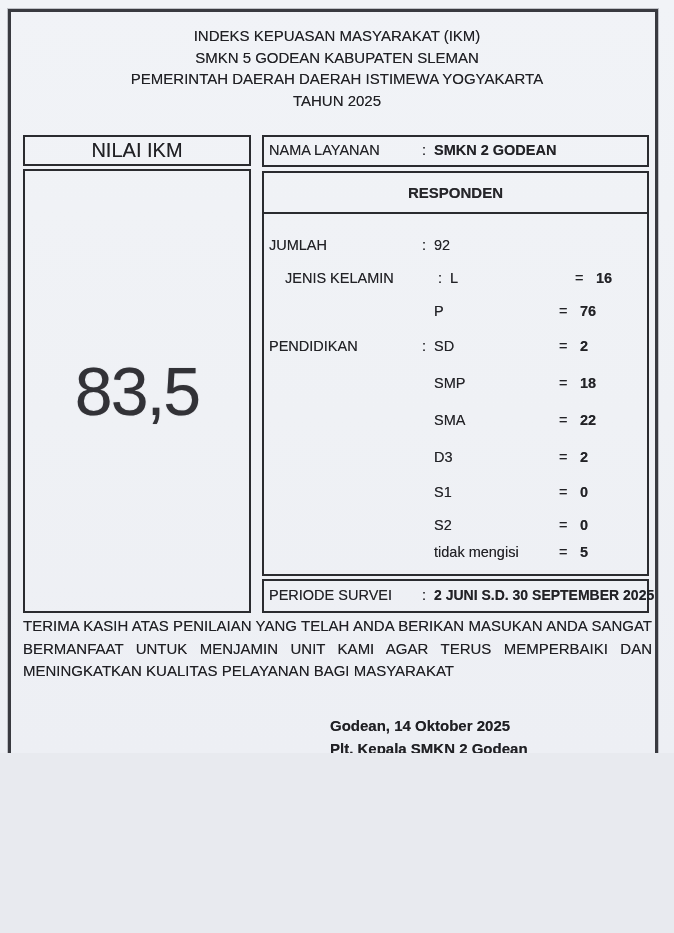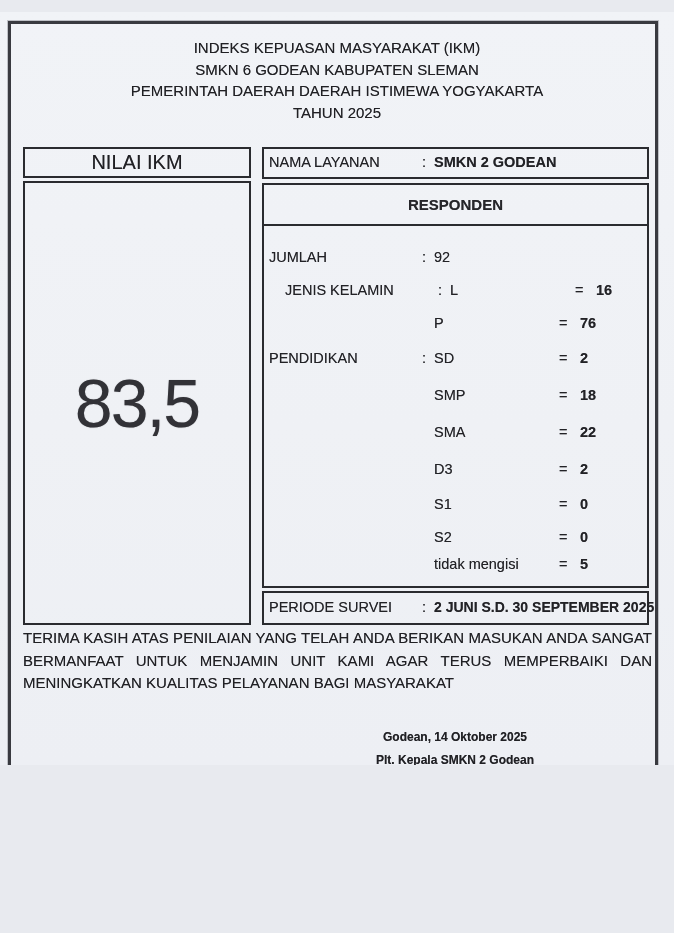--- a/index.html
+++ b/index.html
@@ -1,17 +1,17 @@
 <!DOCTYPE html>
 <html><head>
 <meta charset="utf-8">
 <style>
   html,body { margin:0; padding:0; background:#e8eaef; }
   .sheet {
-    position:relative; width:674px; height:753px; margin:12px auto;
+    position:relative; width:674px; height:753px; margin:0 auto;
     background:linear-gradient(180deg,#f1f3f7 0%,#eff1f5 55%,#edeff4 100%);
     font-family:"Liberation Sans","DejaVu Sans",sans-serif;
     color:#26262a; overflow:hidden;
   }
   .frame {
     position:absolute; left:8px; top:9px; width:650px; height:911px;
     border:3px solid #393a40; box-sizing:border-box;
     box-shadow:0 0 0 1px rgba(130,132,140,.45);
   }
   .hdr {
@@ -43,22 +43,22 @@
     border-bottom:2px solid #2a2b2f; box-sizing:border-box;
     display:flex; align-items:center; justify-content:center;
     font-weight:700; font-size:15px; text-shadow:0 0 .5px rgba(32,32,38,.55);
   }
   .thanks {
     position:absolute; left:23px; top:615px; width:629px;
     font-size:15px; line-height:22.5px; text-align:justify;
     color:#202024; text-shadow:0 0 .5px rgba(32,32,38,.55);
   }
   .date-block {
-    position:absolute; left:330px; top:714px; width:250px; text-align:center;
-    font-size:12px; line-height:23px; font-weight:700; color:#202024;
+    position:absolute; left:330px; top:714px; width:250px; text-align:left;
+    font-size:15px; line-height:23px; font-weight:700; color:#202024;
     text-shadow:0 0 .5px rgba(32,32,38,.55);
   }
   .name-block {
     position:absolute; left:372px; top:830px; font-size:19px; line-height:22px;
     font-weight:700; white-space:nowrap; color:#202024;
     text-shadow:0 0 .5px rgba(32,32,38,.55);
   }
   .stamp { position:absolute; left:254px; top:762px; opacity:.88; }
   .sig   { position:absolute; left:306px; top:744px; }
   .squig { position:absolute; left:542px; top:876px; }
@@ -70,21 +70,21 @@
 </style>
 </head>
 <body>
 
 <div class="sheet">
   <div class="frame"></div>
   <div class="smudge"></div>
 
   <div class="hdr">
     <div>INDEKS KEPUASAN MASYARAKAT (IKM)</div>
-    <div>SMKN 6 GODEAN KABUPATEN SLEMAN</div>
+    <div>SMKN 5 GODEAN KABUPATEN SLEMAN</div>
     <div>PEMERINTAH DAERAH DAERAH ISTIMEWA YOGYAKARTA</div>
     <div>TAHUN 2025</div>
   </div>
 
   <div class="cell cell-head" style="left:23px; top:135px; width:228px; height:31px;">
     <span>NILAI IKM</span>
   </div>
   <div class="cell big-val" style="left:23px; top:169px; width:228px; height:444px;">
     <span>83,5</span>
   </div>

